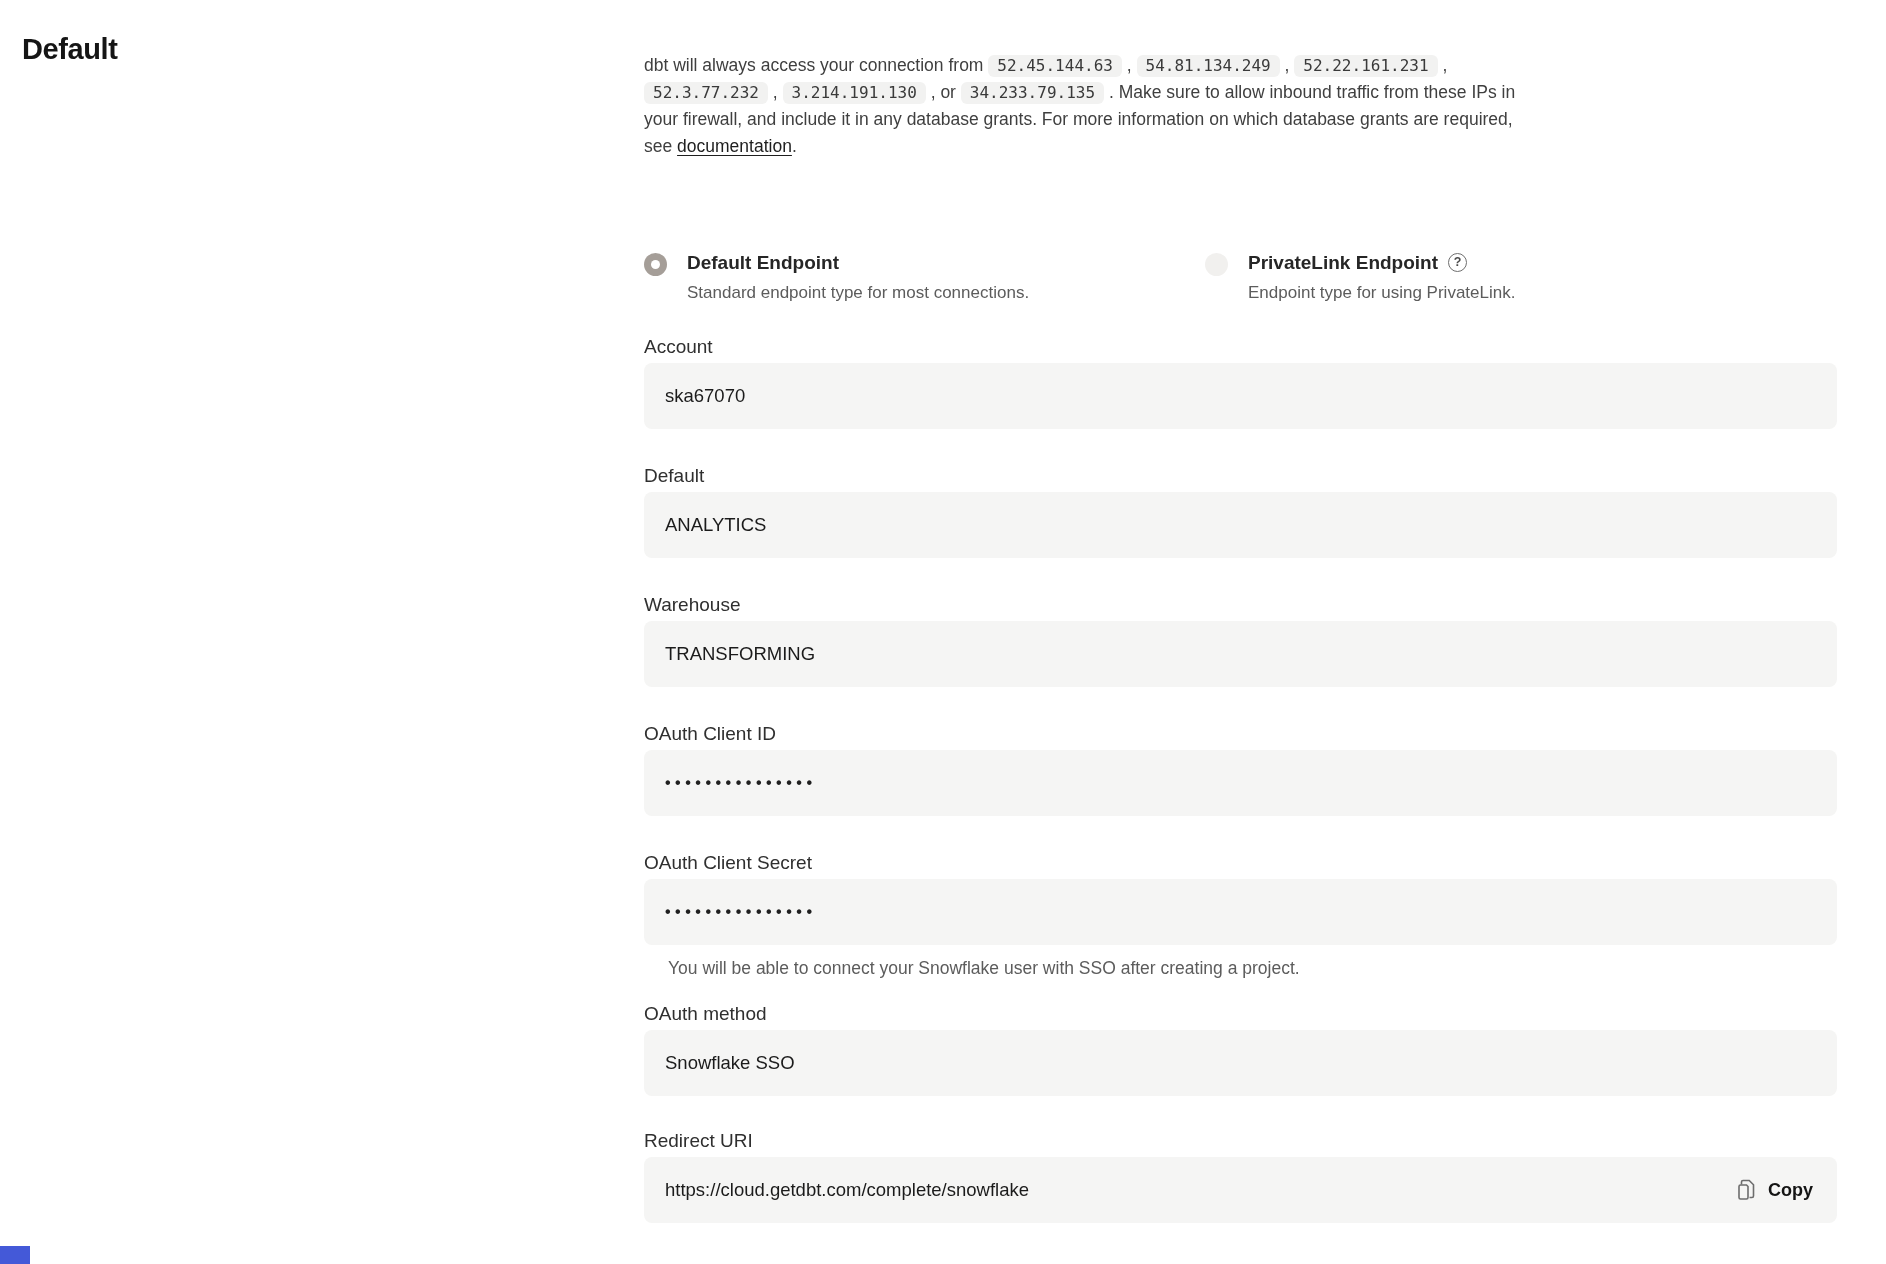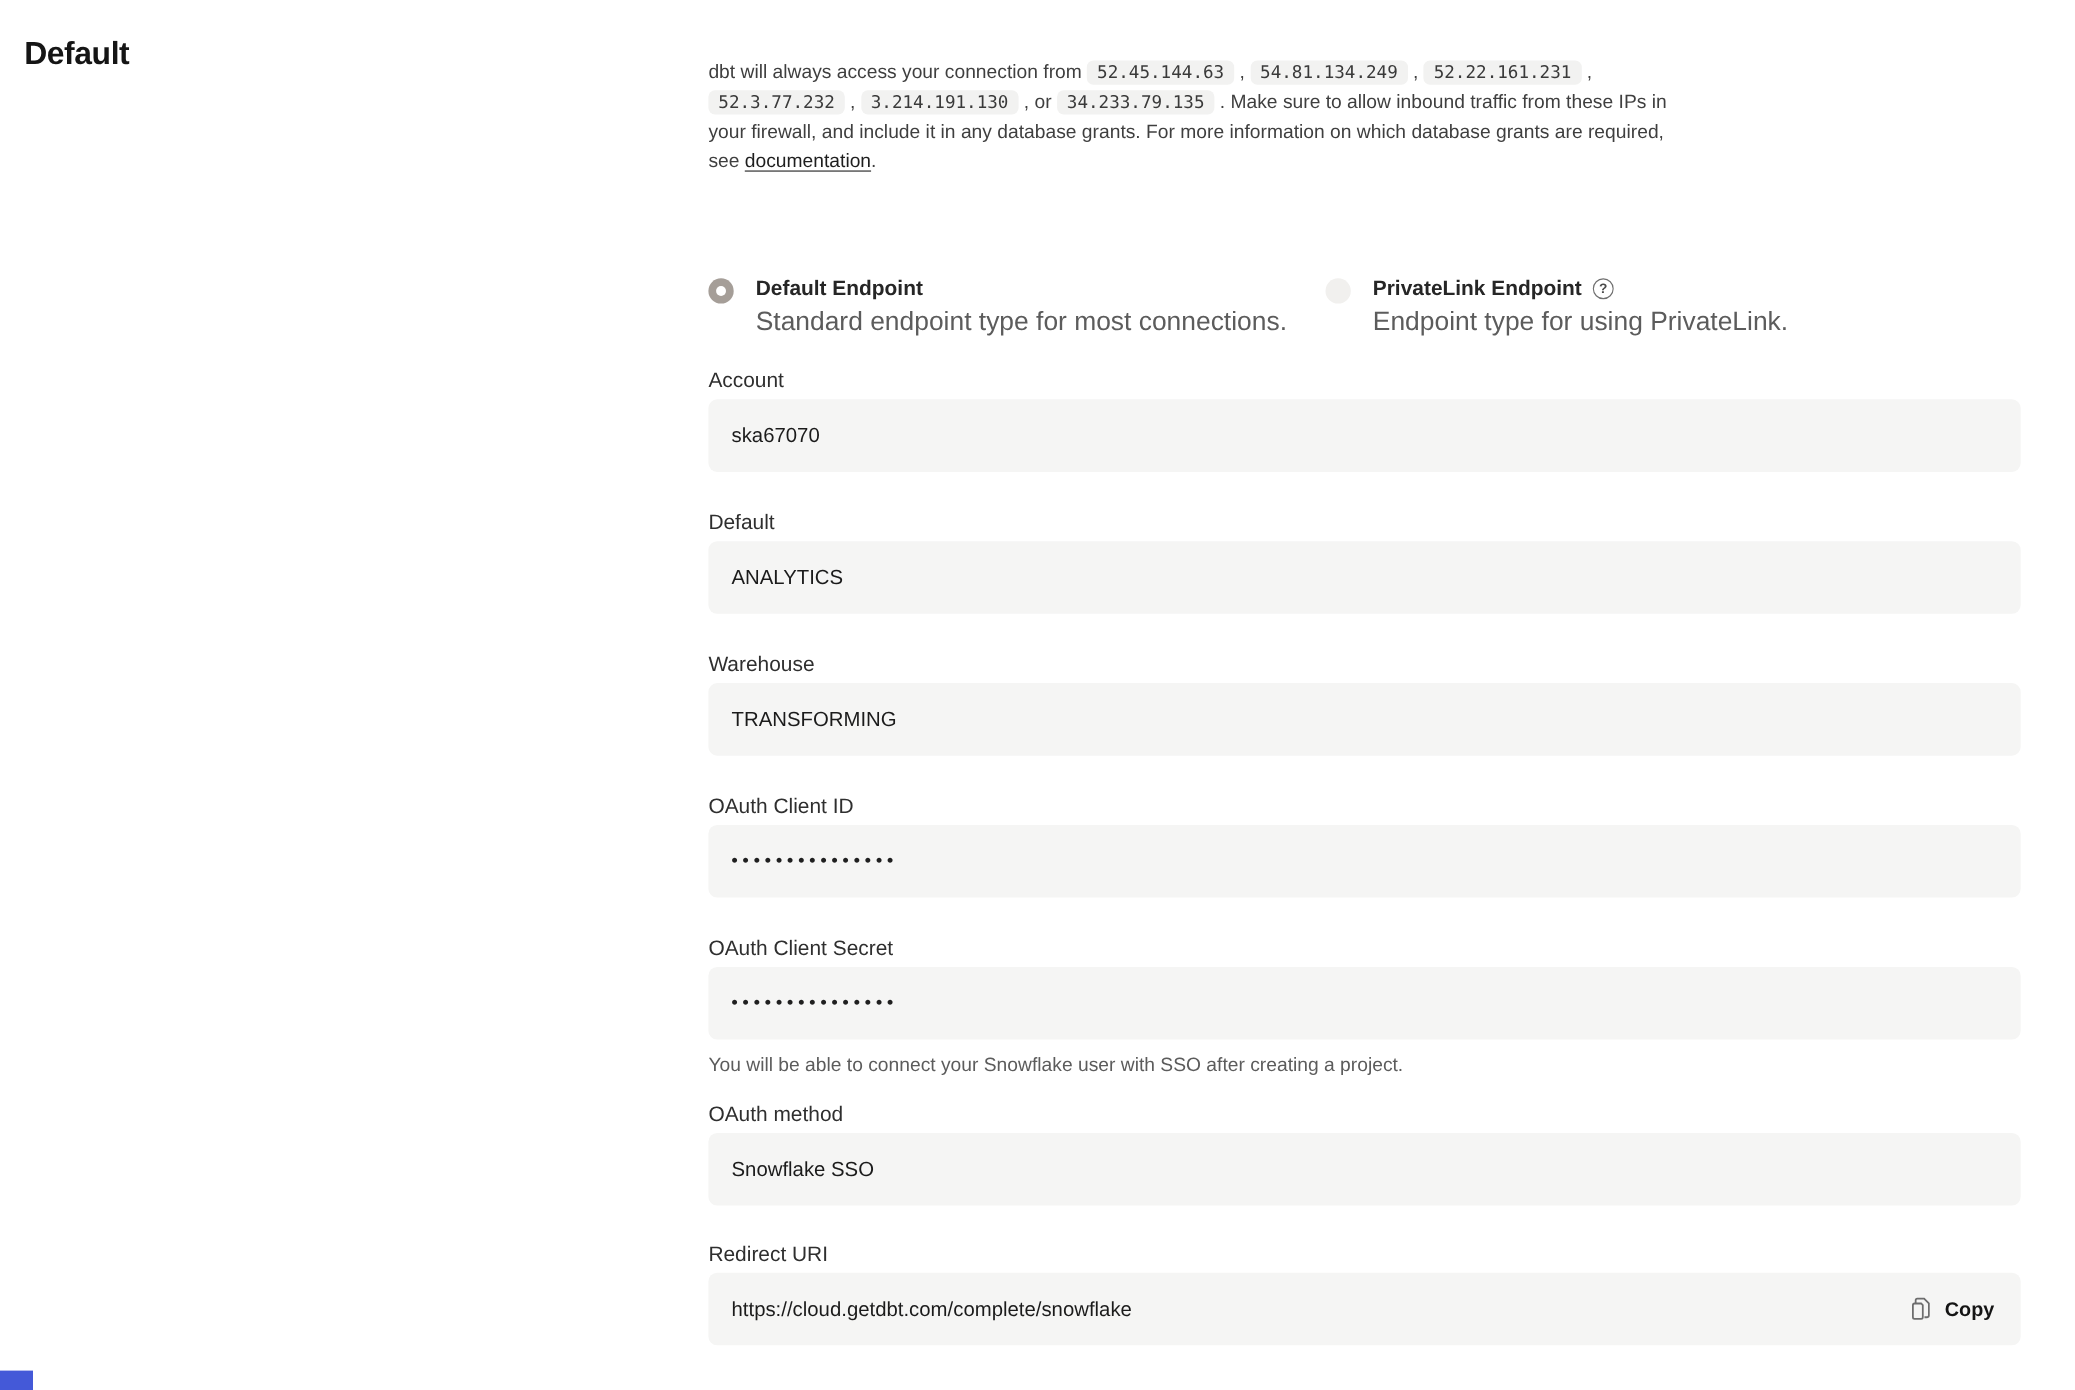--- a/index.html
+++ b/index.html
@@ -91,21 +91,21 @@
     width: 19px; height: 19px;
     border: 1.5px solid #6f6f6f;
     border-radius: 50%;
     font-size: 12.5px;
     font-weight: 600;
     color: #4a4a4a;
     cursor: pointer;
   }
   .option-desc {
     margin-top: 8px;
-    font-size: 24px;
+    font-size: 17px;
     color: #5c5c5c;
     line-height: 22px;
   }
   
   .field { margin-top: 37px; }
   .field.first { margin-top: 33px; }
   .field.after-helper { margin-top: 26px; }
   .field.redirect { margin-top: 35px; }
   .field-label {
     font-size: 19px;
@@ -131,20 +131,21 @@
     letter-spacing: 4.5px;
     font-weight: 700;
     color: #1f1f1f;
   }
   .helper-text {
     margin-top: 13px;
     font-size: 17.5px;
     color: #5c5c5c;
     line-height: 20px;
     height: 20px;
+    margin-left: 24px;
   }
   .copy-btn {
     display: flex;
     align-items: center;
     gap: 11px;
     cursor: pointer;
     font-size: 18px;
     font-weight: 600;
     color: #141414;
   }

